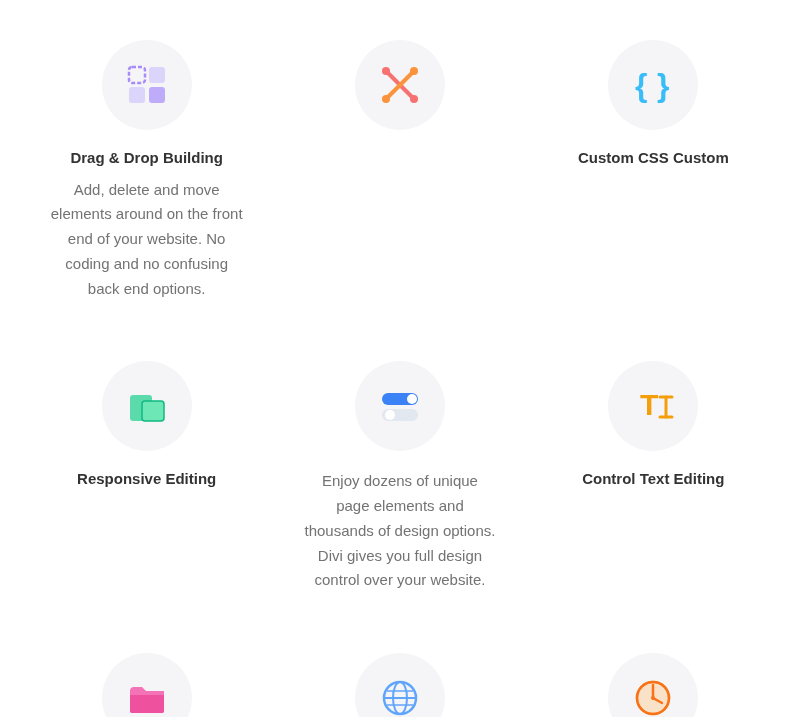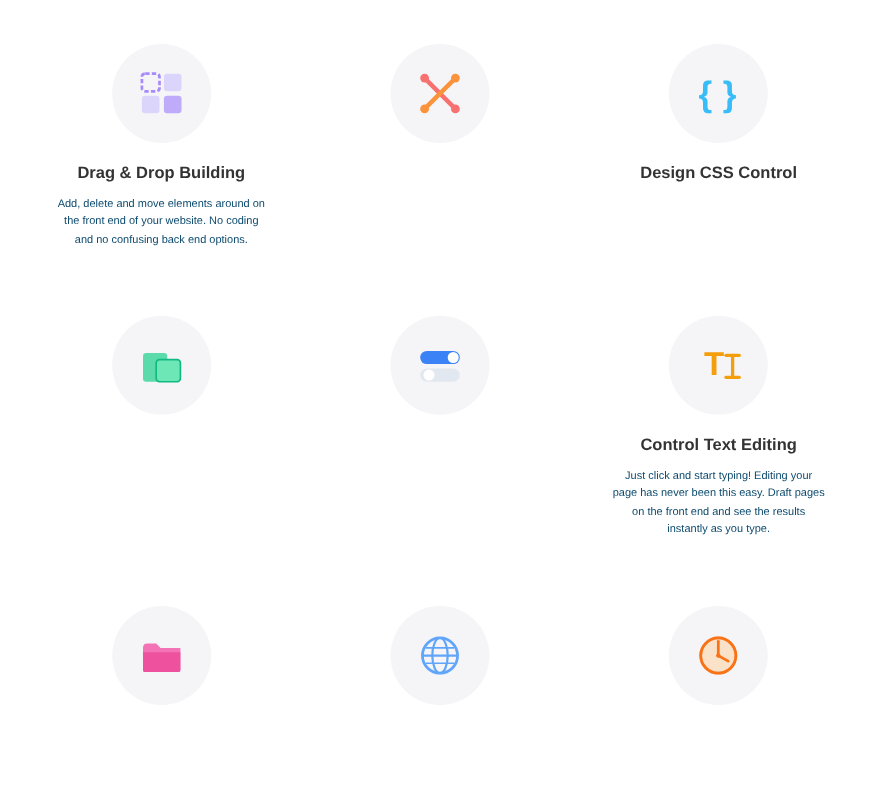--- a/index.html
+++ b/index.html
@@ -36,22 +36,22 @@
     .feature-title {
       font-family: 'Arial', sans-serif;
       font-weight: 700;
       font-size: 15px;
       color: #333;
       margin-bottom: 10px;
       line-height: 1.3;
     }
     .feature-desc {
       font-family: 'Arial', sans-serif;
-      font-size: 10px;
-      color: #0c4a6e;
+      font-size: 15px;
+      color: #737373;
       line-height: 1.65;
     }
 
     
     .icon-drag svg { width: 46px; height: 46px; }
     .icon-visual svg { width: 46px; height: 46px; }
     .icon-css svg { width: 46px; height: 46px; }
     .icon-responsive svg { width: 46px; height: 46px; }
     .icon-design svg { width: 46px; height: 46px; }
     .icon-inline svg { width: 46px; height: 46px; }
@@ -92,57 +92,58 @@
   </div>
 
   <div class="feature-card">
     <div class="icon-circle icon-css">
       <svg viewBox="0 0 46 46" fill="none" xmlns="http://www.w3.org/2000/svg">
 
         <text x="5" y="34" font-size="32" font-family="Arial" font-weight="bold" fill="#38bdf8">{</text>
         <text x="27" y="34" font-size="32" font-family="Arial" font-weight="bold" fill="#38bdf8">}</text>
       </svg>
     </div>
-    <div class="feature-title">Design CSS Control</div>
+    <div class="feature-title">Custom CSS Custom</div>
   </div>
 
   <div class="feature-card">
     <div class="icon-circle icon-responsive">
       <svg viewBox="0 0 46 46" fill="none" xmlns="http://www.w3.org/2000/svg">
 
         <rect x="6" y="12" width="22" height="26" rx="3" fill="#34d399" opacity="0.8"></rect>
         <rect x="18" y="18" width="22" height="20" rx="3" fill="#6ee7b7" stroke="#10b981" stroke-width="1.5"></rect>
       </svg>
     </div>
+    <div class="feature-title">Responsive Editing</div>
   </div>
 
   <div class="feature-card">
     <div class="icon-circle icon-design">
       <svg viewBox="0 0 46 46" fill="none" xmlns="http://www.w3.org/2000/svg">
 
         <rect x="5" y="10" width="36" height="12" rx="6" fill="#3b82f6"></rect>
         <circle cx="35" cy="16" r="5" fill="white"></circle>
         <rect x="5" y="26" width="36" height="12" rx="6" fill="#e2e8f0"></rect>
         <circle cx="13" cy="32" r="5" fill="white"></circle>
       </svg>
     </div>
+    <div class="feature-desc">Enjoy dozens of unique page elements and thousands of design options. Divi gives you full design control over your website.</div>
   </div>
 
   <div class="feature-card">
     <div class="icon-circle icon-inline">
       <svg viewBox="0 0 46 46" fill="none" xmlns="http://www.w3.org/2000/svg">
 
         <text x="10" y="32" font-size="30" font-family="Arial" font-weight="bold" fill="#f59e0b">T</text>
         <line x1="36" y1="14" x2="36" y2="34" stroke="#f59e0b" stroke-width="3" stroke-linecap="round"></line>
         <line x1="30" y1="14" x2="42" y2="14" stroke="#f59e0b" stroke-width="3" stroke-linecap="round"></line>
         <line x1="30" y1="34" x2="42" y2="34" stroke="#f59e0b" stroke-width="3" stroke-linecap="round"></line>
       </svg>
     </div>
     <div class="feature-title">Control Text Editing</div>
-    <div class="feature-desc">Just click and start typing! Editing your page has never been this easy. Draft pages on the front end and see the results instantly as you type.</div>
   </div>
 
   <div class="feature-card">
     <div class="icon-circle icon-save">
       <svg viewBox="0 0 46 46" fill="none" xmlns="http://www.w3.org/2000/svg">
 
         <path d="M6 16 Q6 12 10 12 L18 12 L22 16 L40 16 Q40 16 40 20 L40 36 Q40 38 38 38 L8 38 Q6 38 6 36 Z" fill="#f472b6"></path>
         <path d="M6 20 L40 20 L40 36 Q40 38 38 38 L8 38 Q6 38 6 36 Z" fill="#ec4899" opacity="0.8"></path>
       </svg>
     </div>

